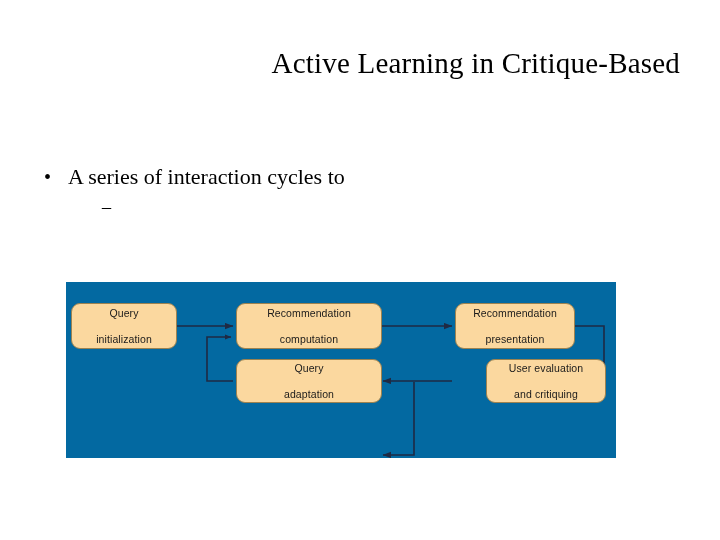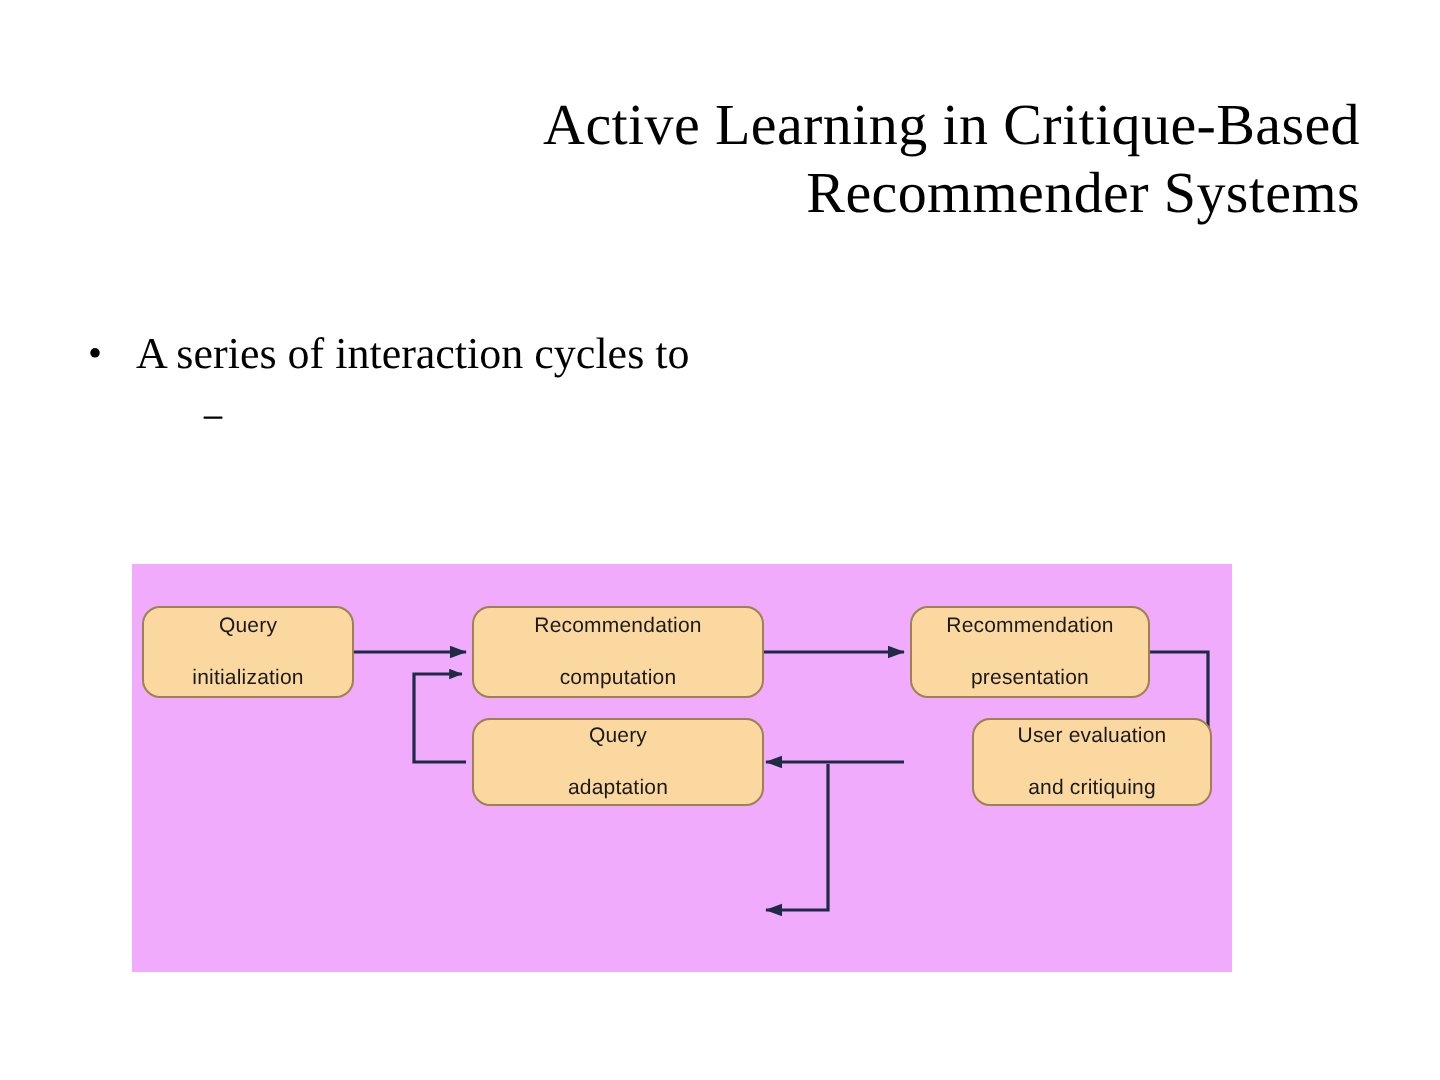--- a/index.html
+++ b/index.html
@@ -74,22 +74,22 @@
     font-size: 18px;
     line-height: 26px;
   }
 
   
   .diagram-panel {
     position: absolute;
     left: 66px;
     top: 282px;
     width: 550px;
-    height: 204px;
-    background: #f0abfc;
+    height: 176px;
+    background: #0369a1;
   }
   .diagram-svg {
     position: absolute;
     left: 0;
     top: 0;
     width: 550px;
     height: 204px;
     display: block;
   }
   .node-box {
@@ -109,21 +109,20 @@
     letter-spacing: 0.1px;
   }
   .node-box span { display: block; padding: 0 4px; }
 </style>
 </head>
 <body>
 
 <div class="title-block">
   <div class="slide-title">
     <div>Active Learning in Critique-Based</div>
-    <div>Recommender Systems</div>
   </div>
 </div>
 
 <div class="bullets">
   <div class="bullet-l1">
     <span class="marker">•</span>
     <span>A series of interaction cycles to</span>
   </div>
   <div class="bullet-l2">
     <span class="marker">–</span>

